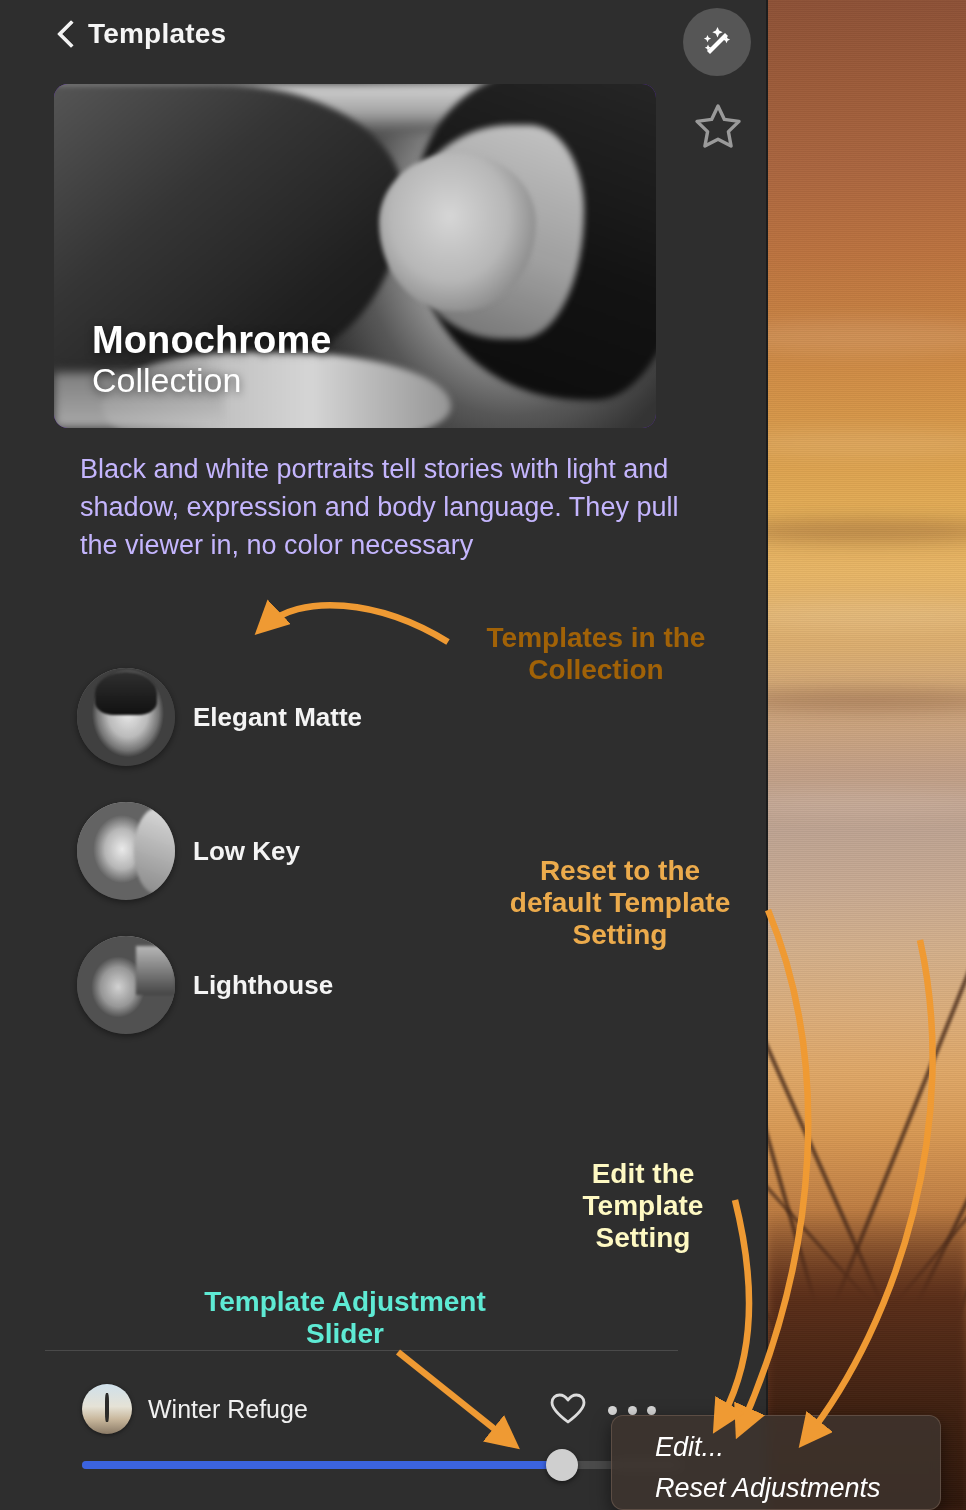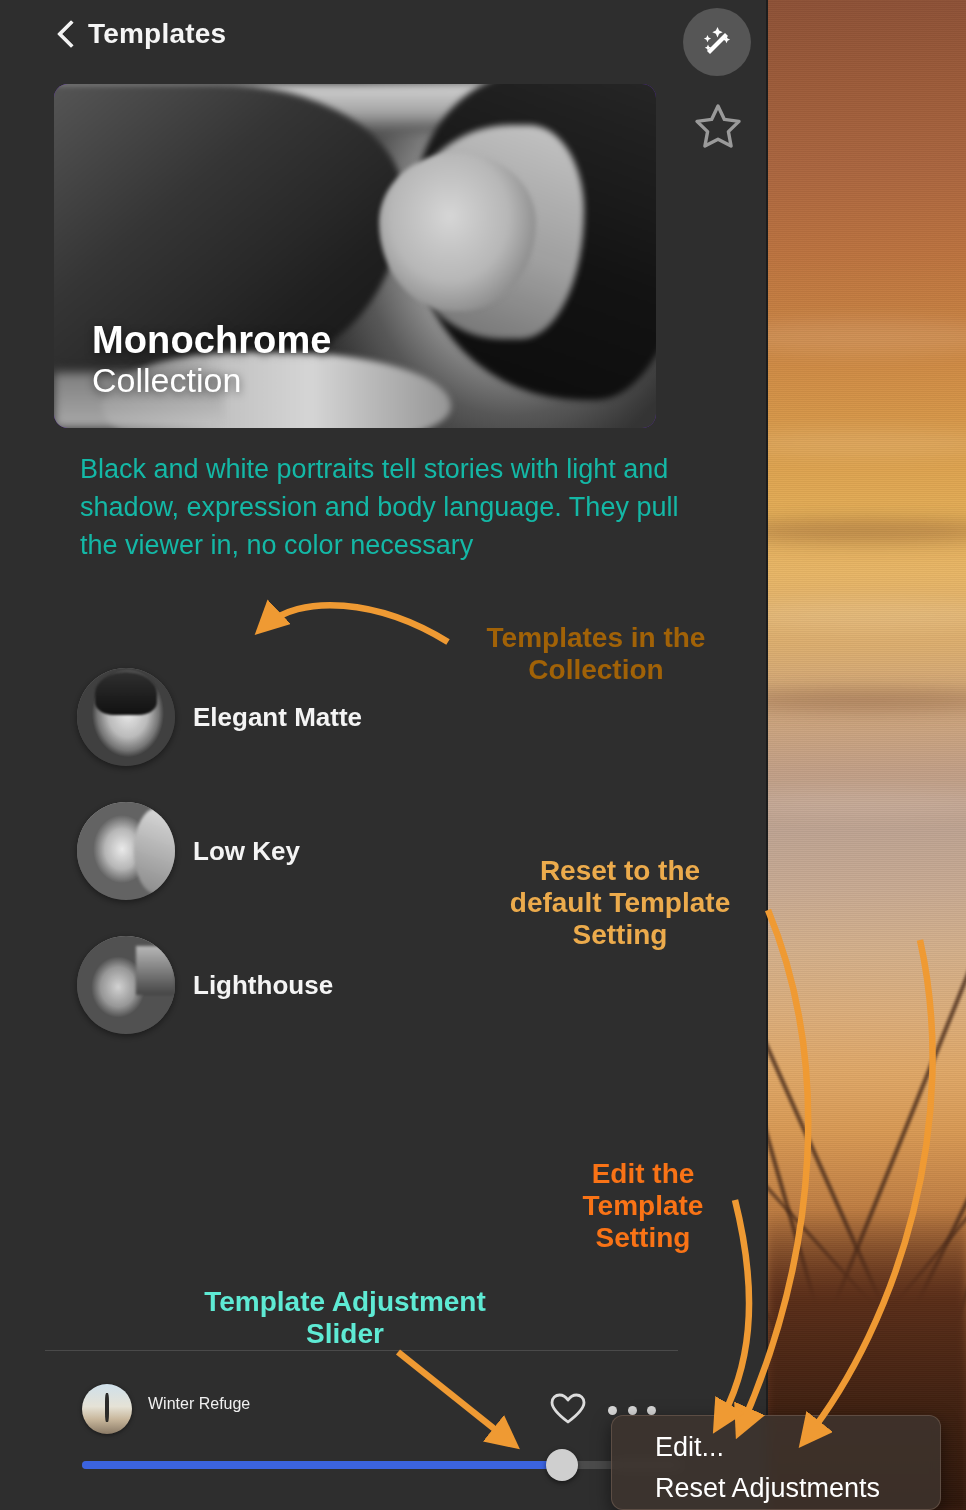--- a/index.html
+++ b/index.html
@@ -124,21 +124,21 @@
   }
   .hero-titles { position:absolute; left:38px; bottom:28px; }
   .hero-h1 { font-size:38px; font-weight:bold; color:#fff; line-height:1.12; letter-spacing:.1px;
     text-shadow:0 2px 8px rgba(0,0,0,.55); }
   .hero-h2 { font-size:34px; font-weight:400; color:#fff; line-height:1.18; margin-top:-2px;
     text-shadow:0 2px 8px rgba(0,0,0,.55); }
 
   
   .desc {
     position:absolute; left:80px; top:450px; width:600px;
-    font-size:27px; line-height:38px; color:#14b8a6;
+    font-size:27px; line-height:38px; color:#c4b5fd;
   }
 
   
   .tpl-list { position:absolute; left:0; top:650px; width:739px; }
   .tpl-row { position:relative; height:134px; display:flex; align-items:center; cursor:pointer; }
   .tpl-thumb {
     position:absolute; left:77px; width:98px; height:98px; border-radius:50%;
     overflow:hidden; filter:grayscale(1) contrast(1.08);
     box-shadow:0 2px 7px rgba(0,0,0,.45);
   }
@@ -175,38 +175,38 @@
   .th-f::after{content:"";position:absolute;left:46%;top:18%;width:8%;height:58%;
       background:#2b2a28;border-radius:30%;}
 
   
   .divider { position:absolute; left:45px; top:1350px; width:633px; height:1px; background:#4a4a4a; }
 
   
   .bottom { position:absolute; left:0; top:1362px; width:768px; height:148px; }
   .bot-thumb { position:absolute; left:82px; top:22px; width:50px; height:50px; border-radius:50%;
     overflow:hidden; box-shadow:0 1px 4px rgba(0,0,0,.5); }
-  .bot-name { position:absolute; left:148px; top:33px; font-size:16px; color:#f0f0f0; }
+  .bot-name { position:absolute; left:148px; top:33px; font-size:25px; color:#f0f0f0; }
   .heart-btn { position:absolute; left:548px; top:27px; width:40px; height:40px; cursor:pointer; }
   .dots-btn { position:absolute; left:608px; top:28px; width:48px; height:40px; cursor:pointer;
      display:flex; align-items:center; justify-content:space-between; }
   .dot { width:9px; height:9px; border-radius:50%; background:#d6d6d6; }
 
   .slider-wrap { position:absolute; left:82px; top:1445px; width:600px; height:40px; cursor:pointer; }
   .slider-track { position:absolute; left:0; top:16px; width:600px; height:8px; border-radius:4px; background:#4b4b4b; }
   .slider-fill  { position:absolute; left:0; top:16px; height:8px; border-radius:4px; background:#3b63e0; }
   .slider-thumb { position:absolute; top:4px; width:32px; height:32px; border-radius:50%; background:#cfcfcf;
      box-shadow:0 2px 5px rgba(0,0,0,.5); }
 
   
   .ctx-menu {
     position:absolute; left:611px; top:1415px; width:330px; height:95px;
     background:rgba(62,52,46,0.82); border:1px solid rgba(120,100,88,.55);
     border-radius:12px; backdrop-filter:blur(6px);
-    box-shadow:0 6px 18px rgba(0,0,0,.5); overflow:hidden;
+    box-shadow:0 6px 18px rgba(0,0,0,.5); overflow:hidden;font-style:italic;
   }
   .ctx-item { position:absolute; left:43px; font-size:27px; color:#fff; white-space:nowrap; cursor:pointer; }
   .ctx-item.i0 { top:16px; }
   .ctx-item.i1 { top:57px; }
 
   
   .anno {
     position:absolute; color:#ecab4c; font-weight:bold; text-align:center;
     line-height:1.14; white-space:pre-line;
   }
@@ -352,19 +352,19 @@
     <path d="M735,1200 C760,1300 750,1370 718,1425" fill="none" stroke="#ef9a33" stroke-width="6.5" marker-end="url(#ah)"></path>
 
     <path d="M398,1352 L512,1443" fill="none" stroke="#ef9a33" stroke-width="6.5" marker-end="url(#ah)"></path>
   </svg>
 
   <div class="anno" id="anno-templates" style="color: #a16207;">Templates in the
 Collection</div>
   <div class="anno" id="anno-reset" style="color: rgb(236, 171, 76);">Reset to the
 default Template
 Setting</div>
-  <div class="anno" id="anno-edit" style="color: #f97316;">Edit the
+  <div class="anno" id="anno-edit" style="color: #fef9c3;">Edit the
 Template
 Setting</div>
   <div class="anno" id="anno-slider" style="color: #5eead4;">Template Adjustment
 Slider</div>
 
 </div>
 
 </body></html>

